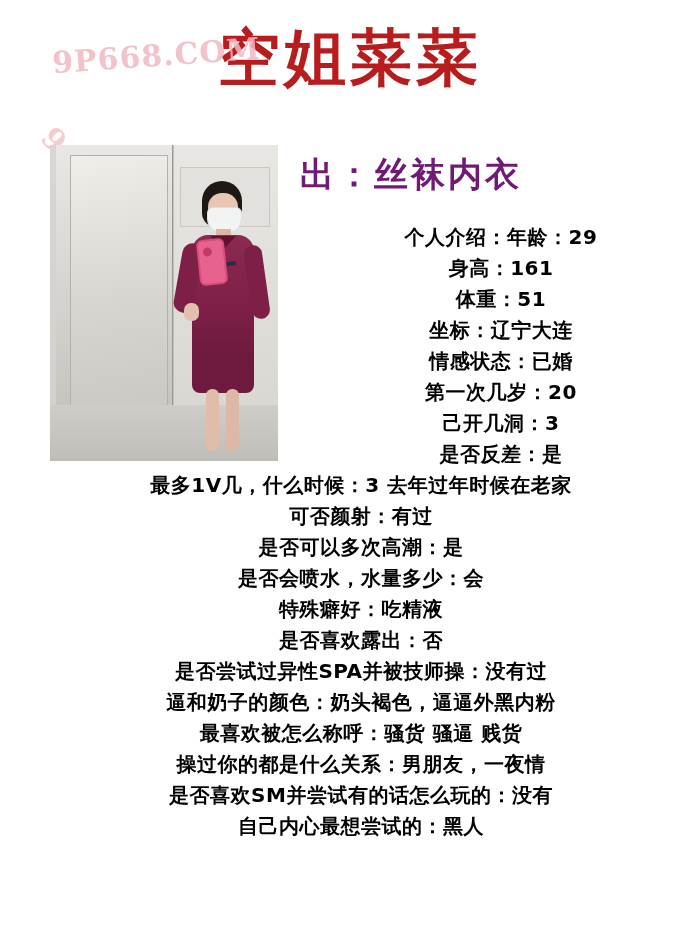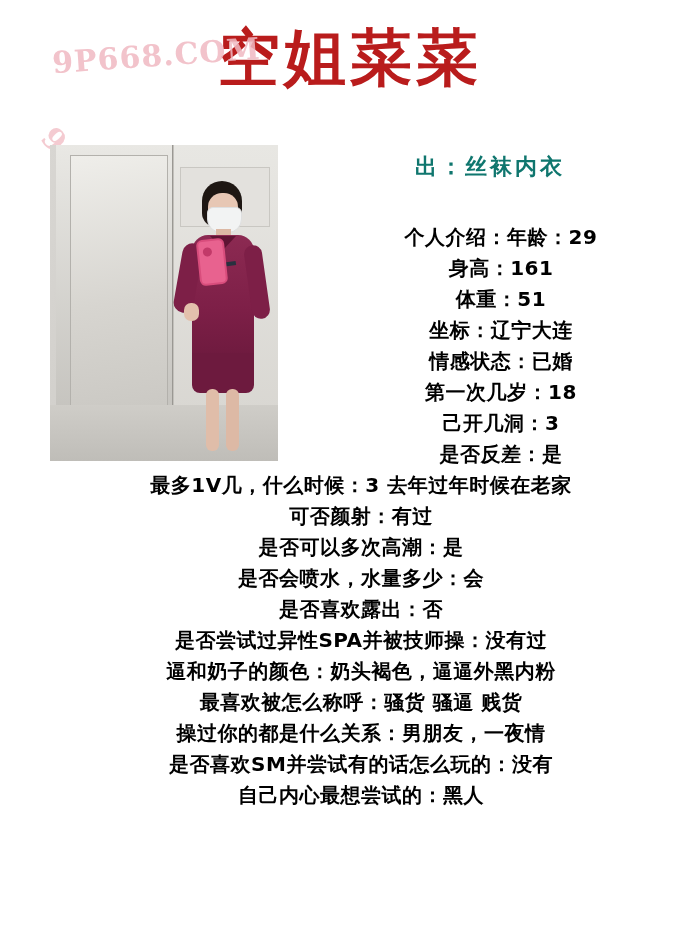--- a/index.html
+++ b/index.html
@@ -267,24 +267,24 @@
     height: 62px;
     background: #ddb9a5;
     border-radius: 6px;
   }
   
   .subtitle {
     position: absolute;
     left: 300px;
     right: 20px;
     top: 152px;
-    text-align: center;
-    font-size: 22px;
+    text-align: left;
+    font-size: 34px;
     font-weight: bold;
-    color: #0f766e;
+    color: #701a75;
     letter-spacing: 3px;
     z-index: 4;
   }
   .details {
     position: absolute;
     left: 12px;
     right: 0;
     top: 222px;
     z-index: 4;
   }
@@ -345,27 +345,28 @@
   </div>
 
   <div class="subtitle">出：丝袜内衣</div>
 
   <div class="details">
       <div class="detail-line right-col">个人介绍：年龄：29</div>
       <div class="detail-line right-col">身高：161</div>
       <div class="detail-line right-col">体重：51</div>
       <div class="detail-line right-col">坐标：辽宁大连</div>
       <div class="detail-line right-col">情感状态：已婚</div>
-      <div class="detail-line right-col">第一次几岁：18</div>
+      <div class="detail-line right-col">第一次几岁：20</div>
       <div class="detail-line right-col">己开几洞：3</div>
       <div class="detail-line right-col">是否反差：是</div>
       <div class="detail-line full">最多1V几，什么时候：3 去年过年时候在老家</div>
       <div class="detail-line full">可否颜射：有过</div>
       <div class="detail-line full">是否可以多次高潮：是</div>
       <div class="detail-line full">是否会喷水，水量多少：会</div>
+      <div class="detail-line full">特殊癖好：吃精液</div>
       <div class="detail-line full">是否喜欢露出：否</div>
       <div class="detail-line full">是否尝试过异性SPA并被技师操：没有过</div>
       <div class="detail-line full">逼和奶子的颜色：奶头褐色，逼逼外黑内粉</div>
       <div class="detail-line full">最喜欢被怎么称呼：骚货 骚逼 贱货</div>
       <div class="detail-line full">操过你的都是什么关系：男朋友，一夜情</div>
       <div class="detail-line full">是否喜欢SM并尝试有的话怎么玩的：没有</div>
       <div class="detail-line full">自己内心最想尝试的：黑人</div>
     </div>
 
 </div>

